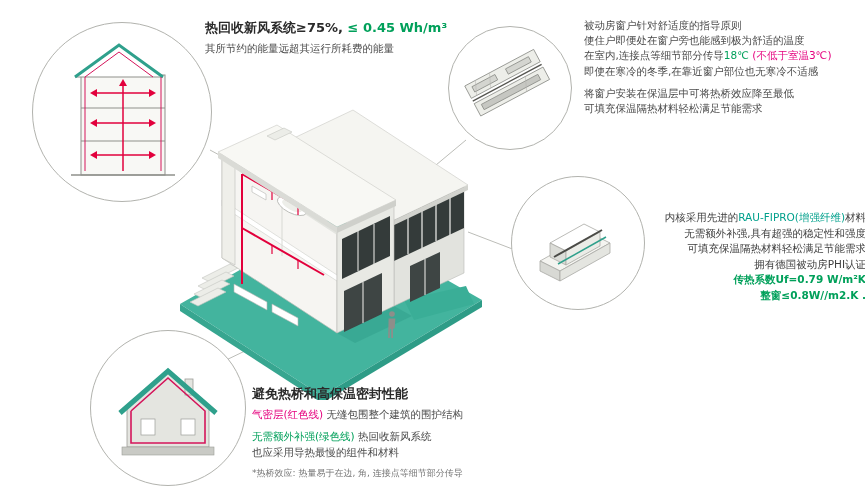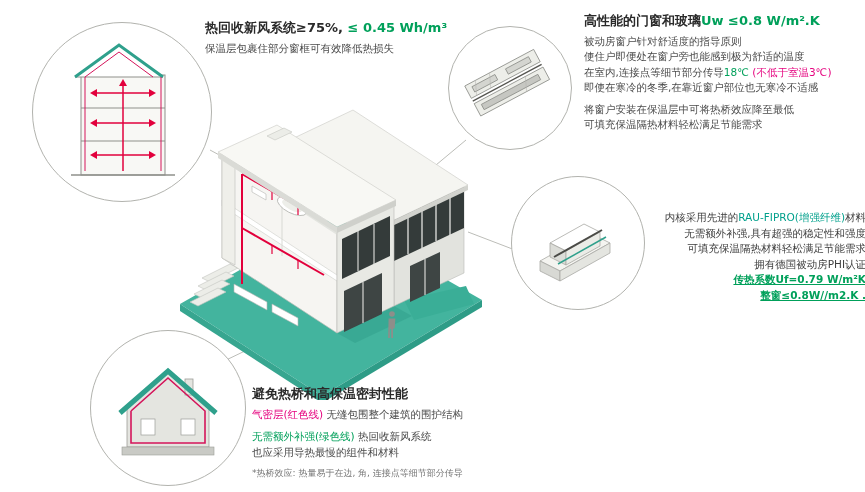--- a/index.html
+++ b/index.html
@@ -11,21 +11,21 @@
   .circle { position:absolute; border:1px solid #b2b3ae; border-radius:50%; background:#ffffff; z-index:2; overflow:hidden; }
   .circle svg { display:block; }
   .textblock { position:absolute; z-index:3; }
   .title { font-size:13px; font-weight:bold; color:#2a2a2a; line-height:1.25; }
   .body { font-size:10.5px; color:#4b4b4b; line-height:1.45; margin-top:5px; }
   .ln { display:block; }
   .gap { height:7px; }
   .green { color:#00A05A;margin-top:20px; }
   .teal { color:#00A08C; }
   .magenta { color:#E5007E; }
-  .boldgreen { color:#00A05A; font-weight:bold;text-decoration:underline; }
+  .boldgreen { color:#00A05A; font-weight:bold; }
   .footnote { font-size:9px; color:#767676; margin-top:7px; }
   .p2gap { margin-top:7px; }
   .vent-text { left:205px; top:20px; width:312px; }
   .win-text { left:584px; top:13px; width:278px; }
   .material-text { left:654px; top:210px; width:212px; font-size:10.5px; line-height:1.48;text-align:right; }
   .bridge-text { left:252px; top:386px; width:352px; }
   .vent-circle { left:32px; top:22px; width:180px; height:180px; }
   .window-circle { left:448px; top:26px; width:124px; height:124px; }
   .profile-circle { left:511px; top:176px; width:134px; height:134px; }
   .thermal-circle { left:90px; top:330px; width:156px; height:156px; }
@@ -199,28 +199,25 @@
       <rect x="50" y="88" width="14" height="16" fill="#FFFFFF" stroke="#9C9D98" stroke-width="0.7"></rect>
       <rect x="90" y="88" width="14" height="16" fill="#FFFFFF" stroke="#9C9D98" stroke-width="0.7"></rect>
     </svg>
   </div>
 
   <div class="textblock vent-text">
     <div class="title">
       <span>热回收新风系统≥75%,</span><span class="green"> ≤ 0.45 Wh/m³</span>
     </div>
     <div class="body">
-      <span class="ln">保温层包裹住部分窗框可有效降低热损失</span>
+      <span class="ln">其所节约的能量远超其运行所耗费的能量</span>
     </div>
   </div>
 
   <div class="textblock win-text">
-    <div class="title">
-      <span>高性能的门窗和玻璃</span><span class="green">Uw ≤0.8 W/m².K</span>
-    </div>
     <div class="body">
       <span class="ln">被动房窗户针对舒适度的指导原则</span>
       <span class="ln">使住户即便处在窗户旁也能感到极为舒适的温度</span>
       <span class="ln">
         <span>在室内,连接点等细节部分传导</span><span class="green">18℃</span><span class="magenta"> (不低于室温3℃)</span>
       </span>
       <span class="ln">即使在寒冷的冬季,在靠近窗户部位也无寒冷不适感</span>
       <span class="ln gap"></span>
       <span class="ln">将窗户安装在保温层中可将热桥效应降至最低</span>
       <span class="ln">可填充保温隔热材料轻松满足节能需求</span>

